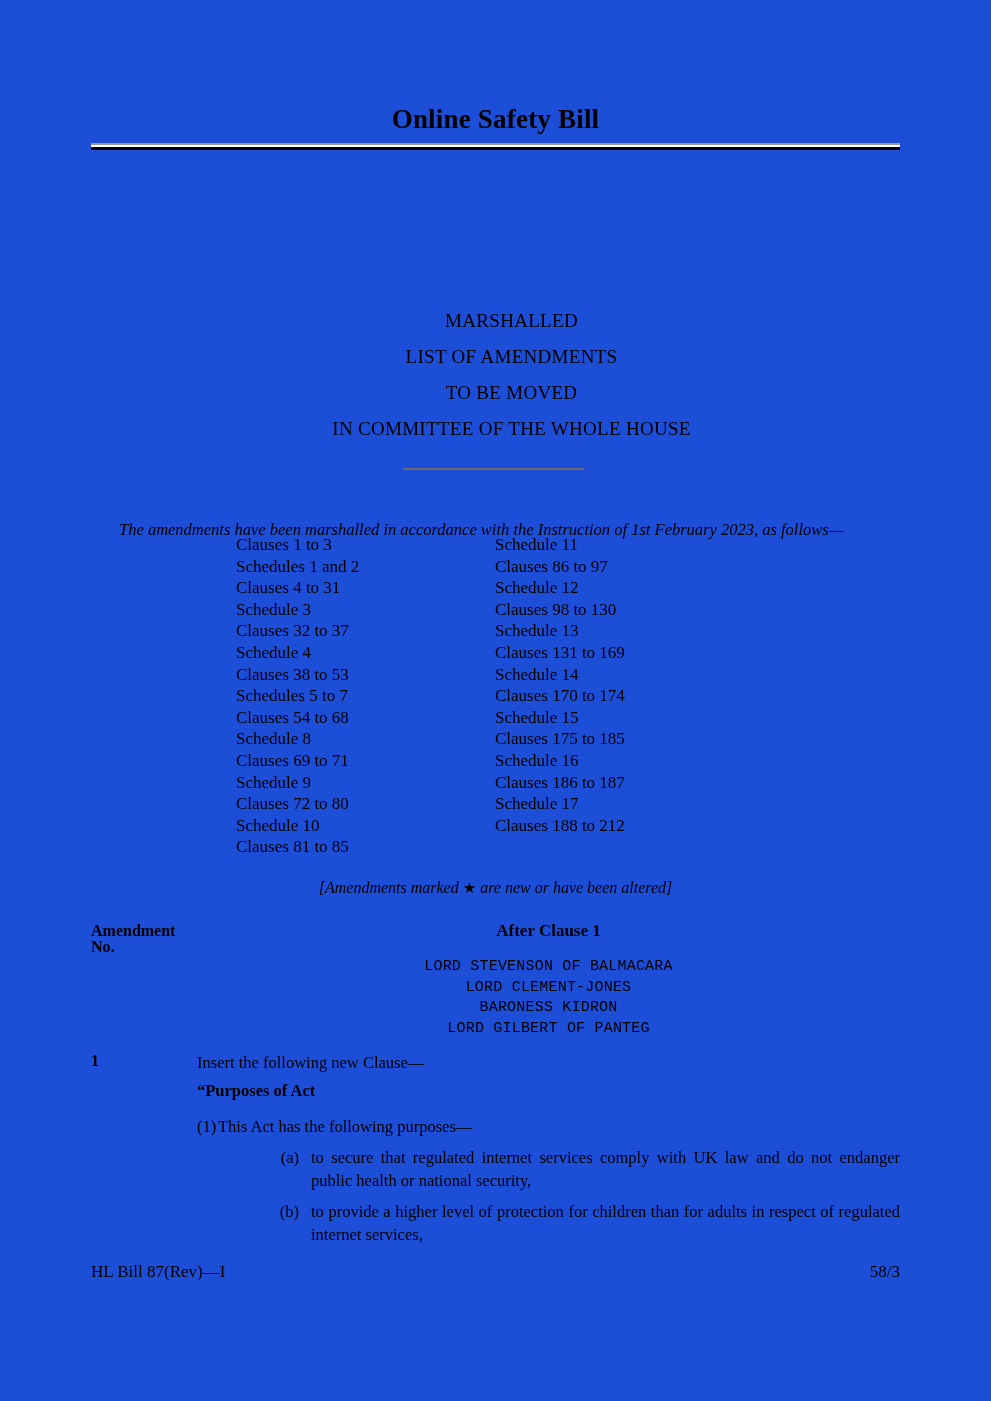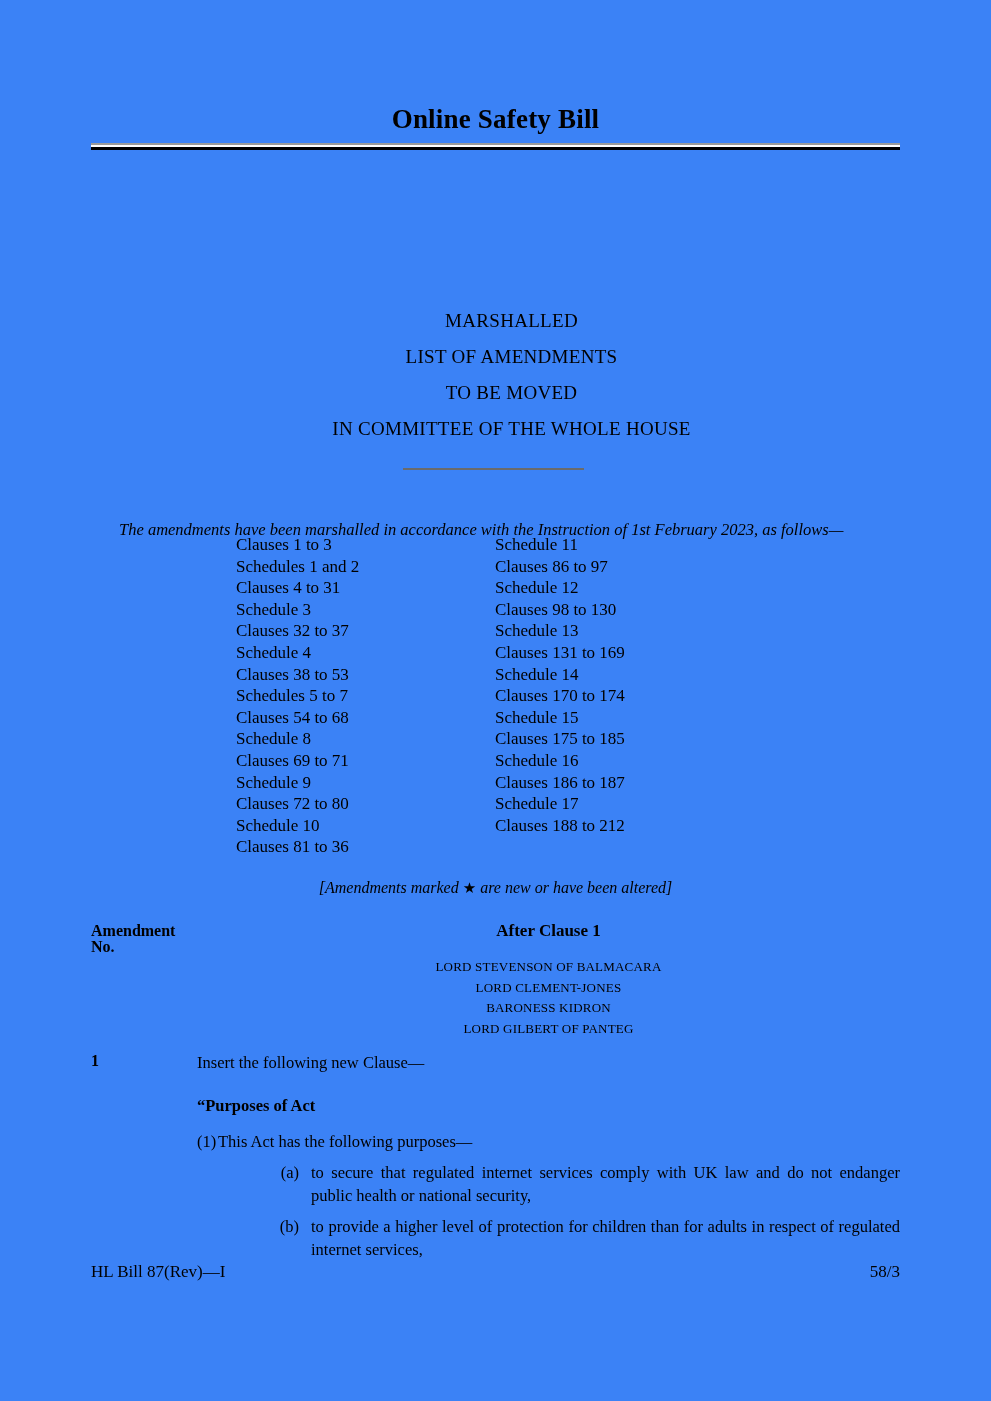--- a/index.html
+++ b/index.html
@@ -9,21 +9,21 @@
   }
   body {
     font-family: "Liberation Serif", "DejaVu Serif", serif;
     color: #000000;
   }
   .page {
     position: relative;
     width: 991px;
     height: 1401px;
     margin: 0 auto;
-    background: #3b82f6;
+    background: #1d4ed8;
     overflow: hidden;
   }
 
   
   .bill-title {
     position: absolute;
     top: 104px;
     left: 0;
     width: 991px;
     text-align: center;
@@ -137,23 +137,24 @@
     font-weight: bold;
   }
   .sponsors {
     position: absolute;
     left: 197px;
     top: 957px;
     width: 703px;
     text-align: center;
   }
   .sponsors .sline {
-    font-size: 13px;
+    font-size: 15px;
     line-height: 20.5px;
     letter-spacing: 0.2px;
+    font-family: Liberation Mono, monospace;
   }
 
   .amend-num {
     position: absolute;
     left: 91px;
     top: 1052px;
     font-size: 16px;
     font-weight: bold;
   }
   .amend-body {
@@ -163,21 +164,21 @@
     width: 703px;
   }
   .insert-line {
     font-size: 16.5px;
     line-height: 24px;
   }
   .clause-title {
     font-size: 16.5px;
     font-weight: bold;
     line-height: 24px;
-    margin-top: 19px;
+    margin-top: 4px;
   }
   .sub-para {
     position: relative;
     margin-top: 12px;
     padding-left: 21px;
     font-size: 16.5px;
     line-height: 23px;
   }
   .sub-para .sub-marker {
     position: absolute;
@@ -248,21 +249,21 @@
       <div class="mitem">Clauses 32 to 37</div>
       <div class="mitem">Schedule 4</div>
       <div class="mitem">Clauses 38 to 53</div>
       <div class="mitem">Schedules 5 to 7</div>
       <div class="mitem">Clauses 54 to 68</div>
       <div class="mitem">Schedule 8</div>
       <div class="mitem">Clauses 69 to 71</div>
       <div class="mitem">Schedule 9</div>
       <div class="mitem">Clauses 72 to 80</div>
       <div class="mitem">Schedule 10</div>
-      <div class="mitem">Clauses 81 to 36</div>
+      <div class="mitem">Clauses 81 to 85</div>
     </div>
     <div class="marshal-col">
       <div class="mitem">Schedule 11</div>
       <div class="mitem">Clauses 86 to 97</div>
       <div class="mitem">Schedule 12</div>
       <div class="mitem">Clauses 98 to 130</div>
       <div class="mitem">Schedule 13</div>
       <div class="mitem">Clauses 131 to 169</div>
       <div class="mitem">Schedule 14</div>
       <div class="mitem">Clauses 170 to 174</div>

